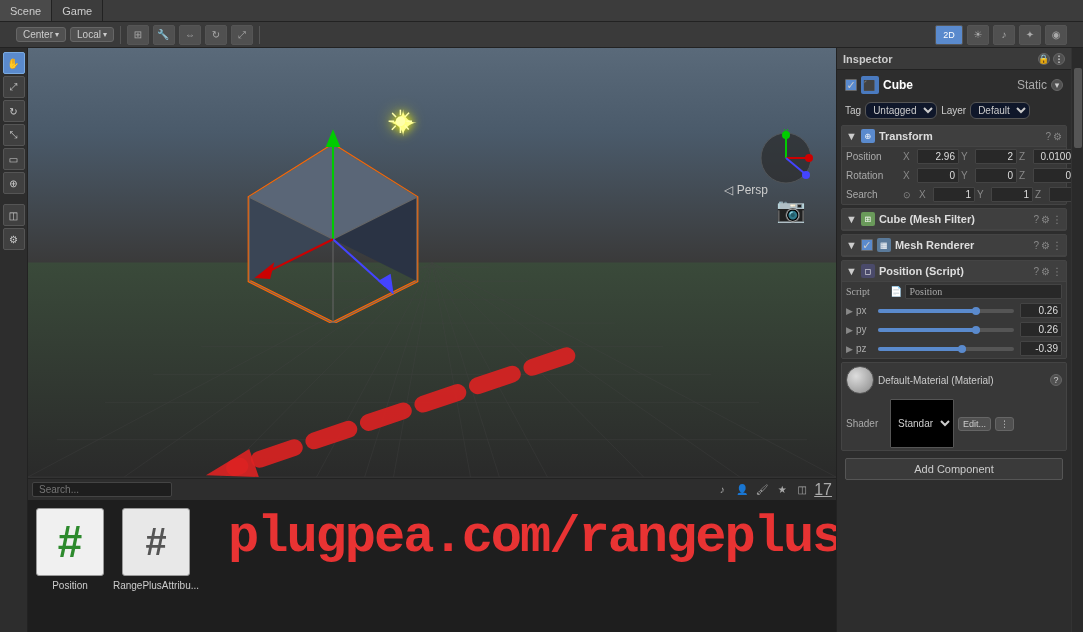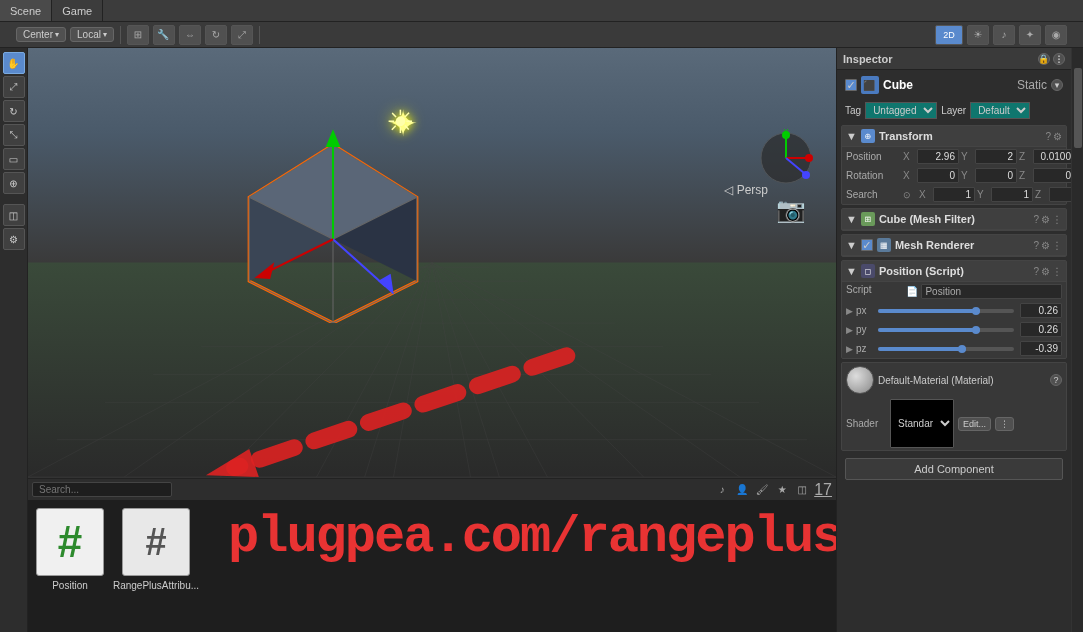--- a/index.html
+++ b/index.html
@@ -54,34 +54,34 @@
 
     
     .inspector { width: 235px; background: #2d2d2d; border-left: 1px solid #222; display: flex; flex-direction: column; overflow-y: auto; flex-shrink: 0; }
     .inspector-header { background: #3a3a3a; padding: 3px 6px; font-size: 11px; font-weight: bold; display: flex; align-items: center; justify-content: space-between; border-bottom: 1px solid #222; height: 22px; }
     .inspector-body { padding: 4px; flex: 1; }
     .inspector-obj-row { display: flex; align-items: center; gap: 4px; margin-bottom: 4px; padding: 2px 4px; }
     .obj-icon { width: 18px; height: 18px; background: #4a7abf; border-radius: 2px; display: flex; align-items: center; justify-content: center; font-size: 10px; color: white; }
     .obj-name { font-size: 12px; font-weight: bold; color: #fff; flex: 1; }
     .static-label { font-size: 12px; color: #aaa; }
     .tag-row { display: flex; align-items: center; gap: 4px; padding: 2px 4px; margin-bottom: 4px; font-size: 10px; }
-    .tag-select { background: #0f766e; border: 1px solid #555; color: #ccc; font-size: 10px; padding: 1px 3px; border-radius: 0; }
+    .tag-select { background: #0f172a; border: 1px solid #555; color: #ccc; font-size: 10px; padding: 1px 3px; border-radius: 6px; }
     .component-section { background: #383838; border: 1px solid #444; border-radius: 2px; margin-bottom: 3px; }
     .component-header { display: flex; align-items: center; gap: 4px; padding: 3px 4px; border-bottom: 1px solid #444; background: #3f3f3f; cursor: pointer; }
     .component-icon { width: 14px; height: 14px; background: #5a8acd; border-radius: 2px; display: flex; align-items: center; justify-content: center; font-size: 8px; color: white; }
     .component-name { font-size: 11px; font-weight: bold; color: #ddd; flex: 1; }
     .component-tools { display: flex; gap: 2px; font-size: 10px; color: #888; }
     .prop-row { display: flex; align-items: center; padding: 2px 4px; gap: 2px; font-size: 10px; }
     .prop-label { width: 55px; color: #aaa; flex-shrink: 0; }
     .prop-axis { color: #888; width: 12px; }
     .prop-val { background: #282828; border: 1px solid #444; color: #ddd; font-size: 10px; padding: 1px 3px; border-radius: 1px; width: 42px; text-align: right; }
     .slider-track { flex: 1; height: 4px; background: #555; border-radius: 2px; position: relative; }
     .slider-fill { height: 100%; background: #5a8acd; border-radius: 2px; }
     .slider-thumb { width: 8px; height: 8px; background: #5a8acd; border-radius: 50%; position: absolute; top: -2px; right: 0; }
-    .script-row { display: flex; align-items: flex-start; padding: 2px 4px; gap: 20px; font-size: 10px; }
+    .script-row { display: flex; align-items: center; padding: 2px 4px; gap: 4px; font-size: 10px; font-family: Liberation Serif, serif; }
     .script-field { background: #282828; border: 1px solid #444; color: #aaa; font-size: 10px; padding: 1px 3px; border-radius: 1px; flex: 1; }
     .material-row { display: flex; align-items: center; gap: 4px; padding: 3px 4px; }
     .material-sphere { width: 28px; height: 28px; border-radius: 50%; background: radial-gradient(circle at 35% 35%, #ddd, #888); border: 1px solid #555; flex-shrink: 0; }
     .material-name { font-size: 10px; color: #ccc; flex: 1; }
     .shader-row { display: flex; align-items: center; gap: 4px; padding: 2px 4px; font-size: 10px; }
     .shader-label { color: #aaa; width: 40px; }
     .shader-select { background: #000000; border: 1px solid #555; color: #ccc; font-size: 10px; padding: 17px 3px; border-radius: 1px; }
     .add-component-btn { margin: 4px; padding: 4px; background: #3a3a3a; border: 1px solid #555; color: #ccc; font-size: 11px; cursor: pointer; border-radius: 2px; text-align: center; width: calc(100% - 8px); }
     .info-btn { font-size: 9px; background: #505050; border: 1px solid #666; border-radius: 50%; width: 12px; height: 12px; display: flex; align-items: center; justify-content: center; cursor: pointer; }
     .checkbox { width: 12px; height: 12px; border: 1px solid #666; background: #444; display: flex; align-items: center; justify-content: center; border-radius: 1px; }

